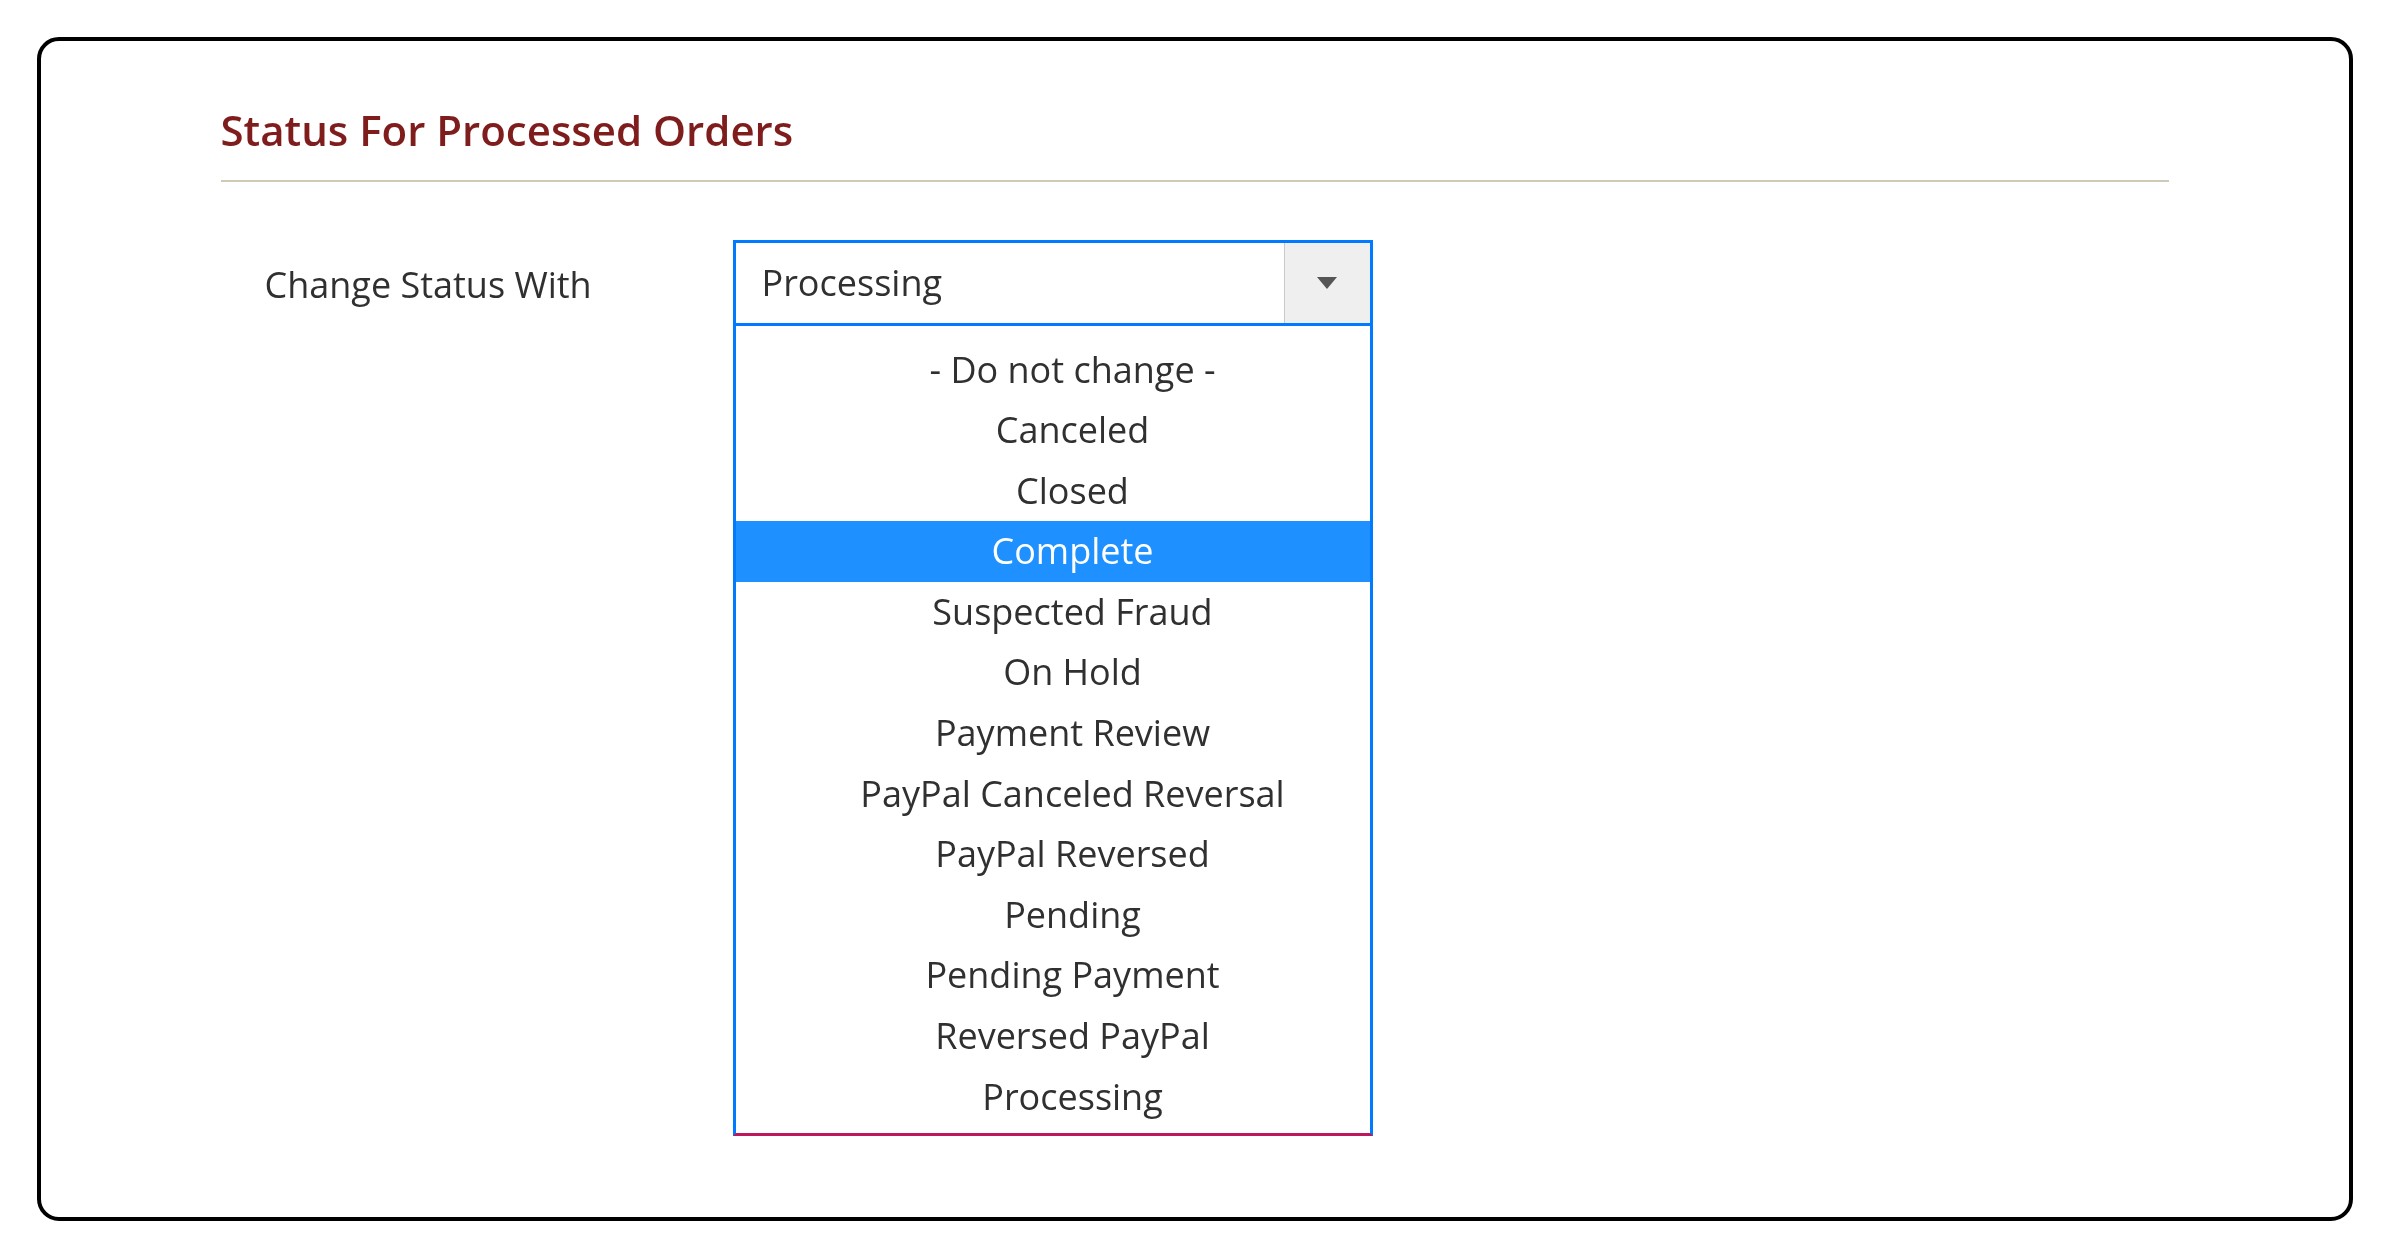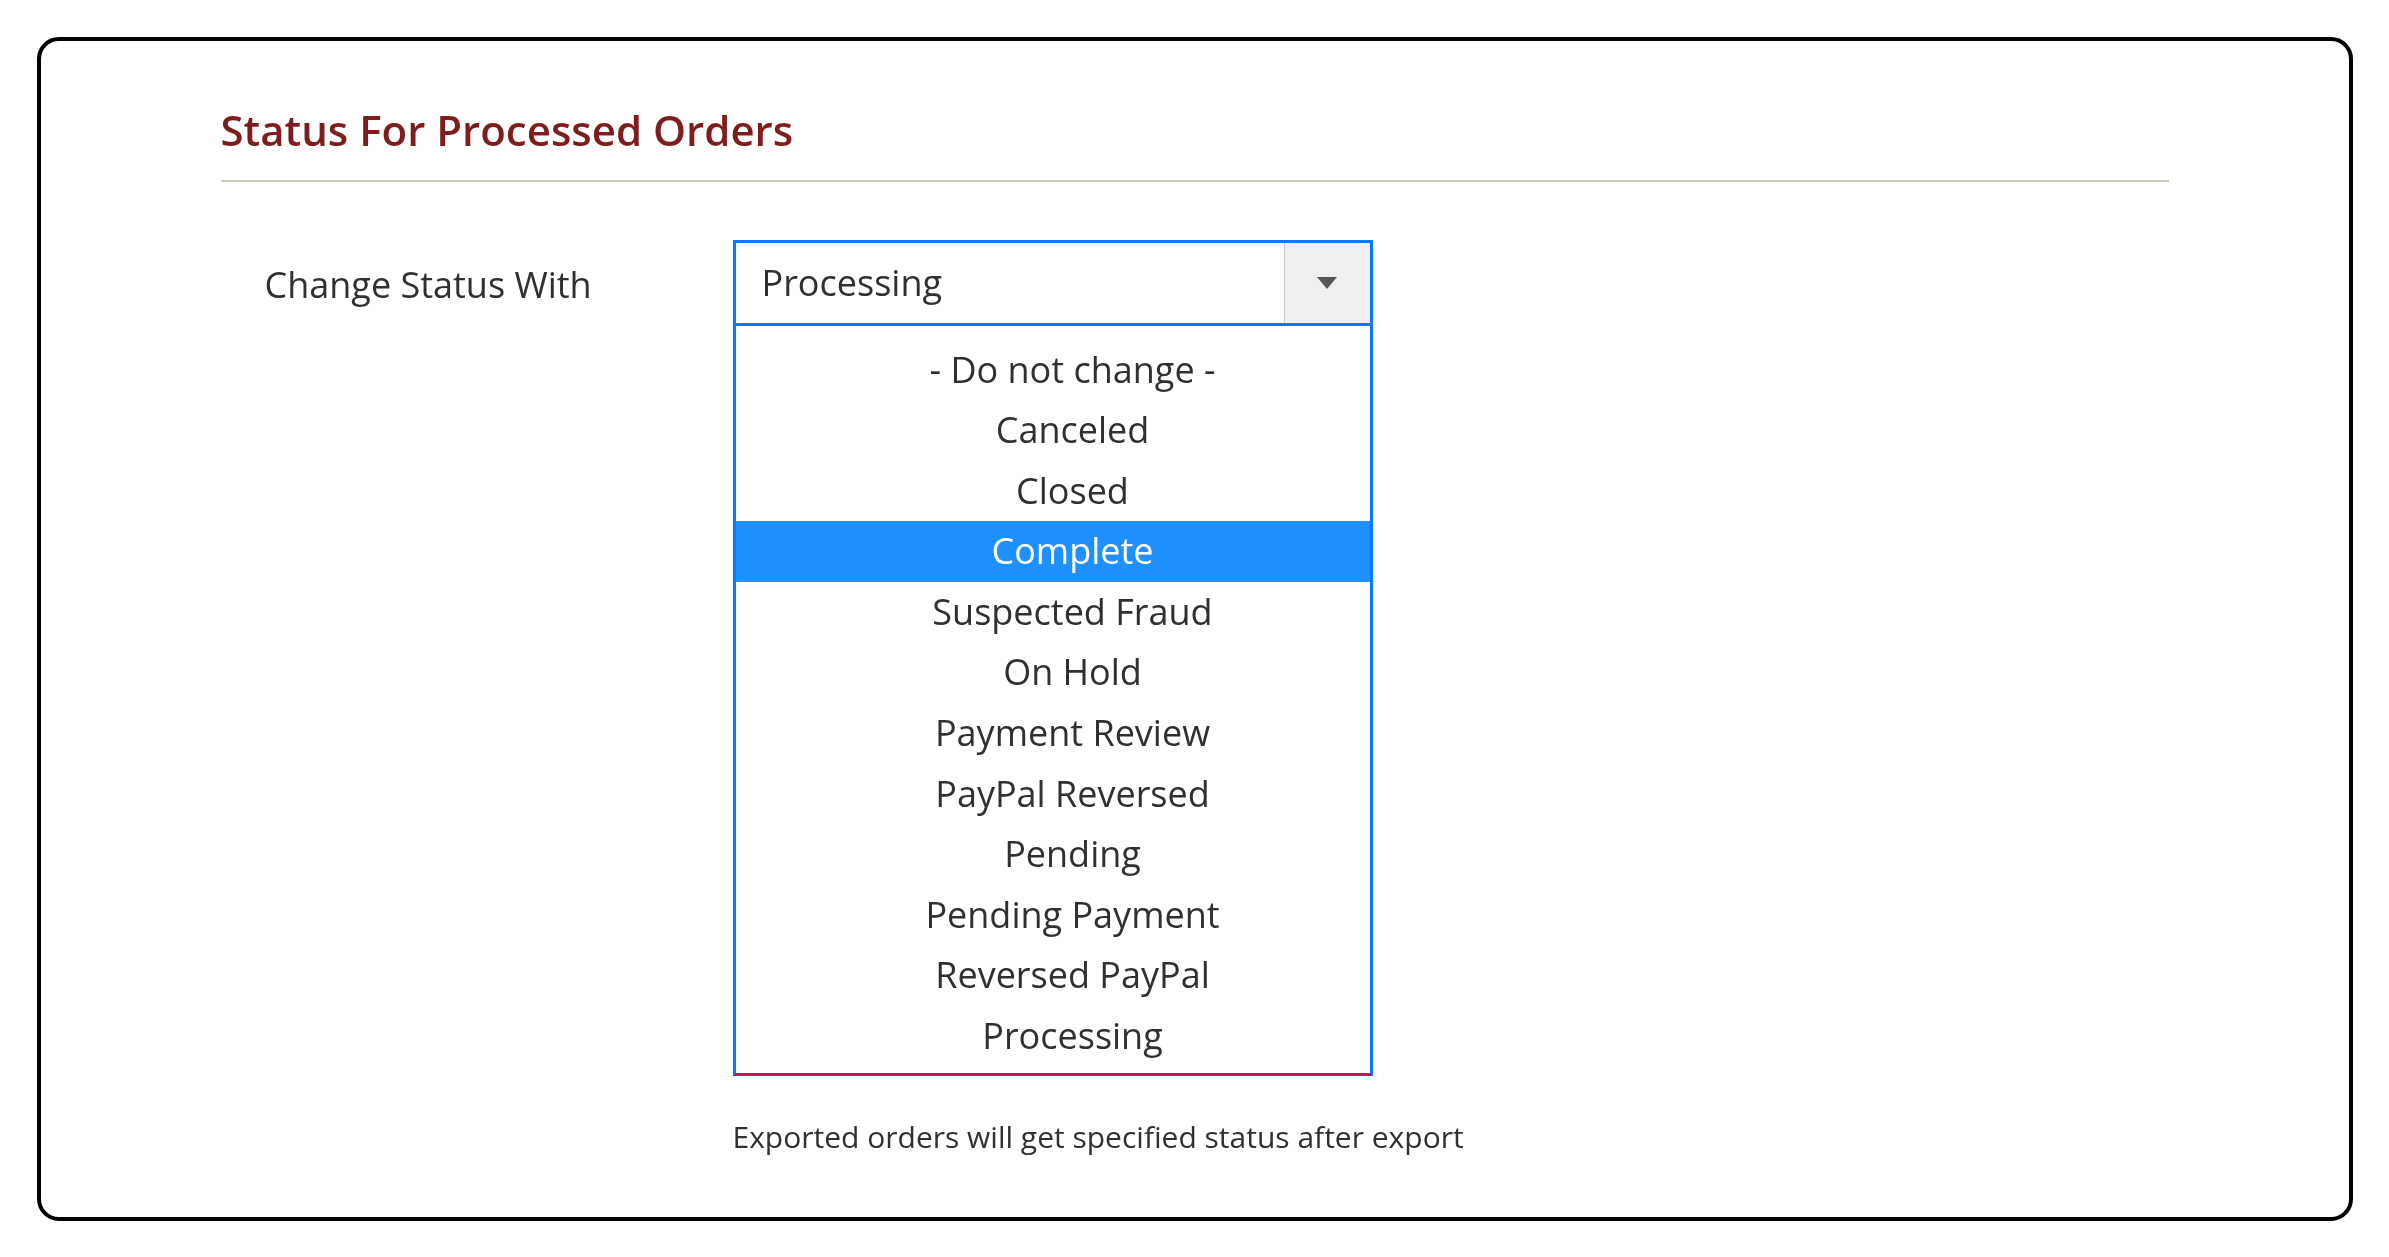--- a/index.html
+++ b/index.html
@@ -125,27 +125,27 @@
         </div>
 
         <div class="dropdown" id="dropdown">
             <div class="option">- Do not change -</div>
             <div class="option">Canceled</div>
             <div class="option">Closed</div>
             <div class="option highlight">Complete</div>
             <div class="option">Suspected Fraud</div>
             <div class="option">On Hold</div>
             <div class="option">Payment Review</div>
+            <div class="option">PayPal Canceled Reversal</div>
             <div class="option">PayPal Reversed</div>
             <div class="option">Pending</div>
             <div class="option">Pending Payment</div>
             <div class="option">Reversed PayPal</div>
             <div class="option">Processing</div>
           </div>
 
       </div>
 
-      <div class="help-text">Exported orders will get specified status after export</div>
 
     </div>
   </div>
 
 </div>
 
 </body></html>

